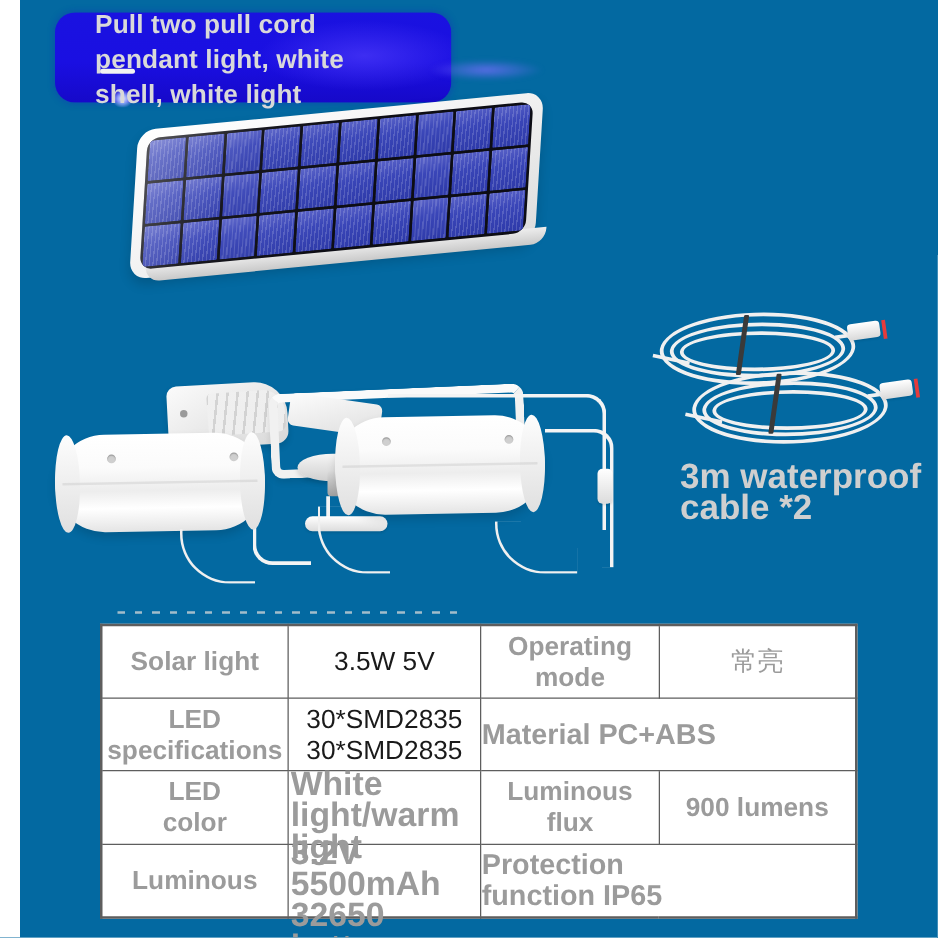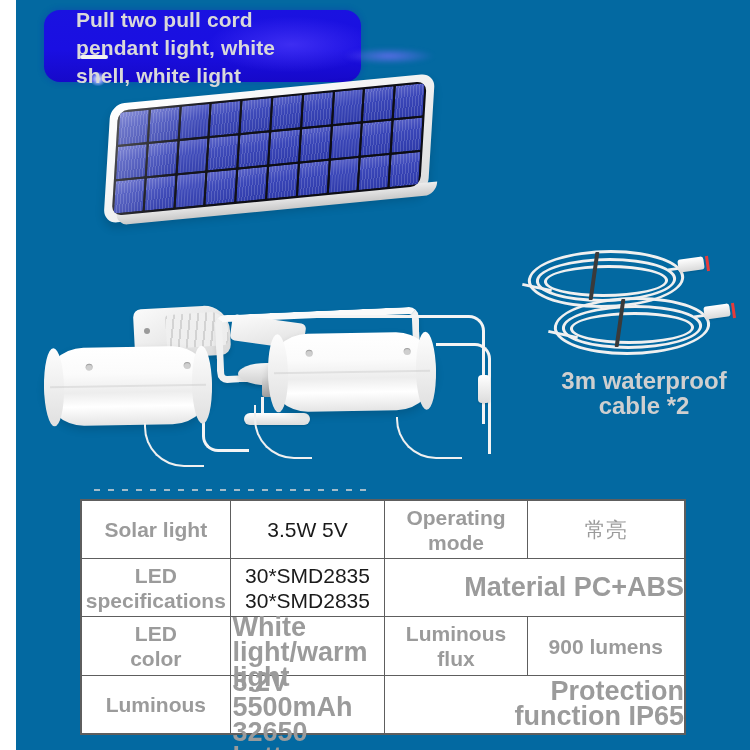--- a/index.html
+++ b/index.html
@@ -132,40 +132,40 @@
      border-top:3px solid #f0f0f0;transform:rotate(-8deg);}
   .coil .plug{position:absolute;left:150px;top:8px;width:26px;height:13px;
      background:linear-gradient(180deg,#ffffff,#d9d9d9);border-radius:3px;transform:rotate(-8deg);
      box-shadow:0 1px 2px rgba(0,0,0,.12);}
   .coil .red{position:absolute;left:178px;top:6px;width:3px;height:15px;background:#e53b3b;
      transform:rotate(-8deg);}
   .coil .tail{position:absolute;left:-6px;top:36px;width:30px;height:0;
      border-top:3px solid #f0f0f0;transform:rotate(12deg);}
 
   .cable-label{
-    position:absolute;left:528px;top:368px;width:200px;text-align:center;
-    font-size:24px;line-height:25px;font-weight:bold;color:#cfcfcf;white-space:pre-line;
+    position:absolute;left:528px;top:368px;width:200px;text-align:left;
+    font-size:28px;line-height:25px;font-weight:bold;color:#cfcfcf;white-space:pre-line;
   }
 
   
   .table-ghost{
     position:absolute;left:78px;top:489px;width:275px;height:2px;
     background:repeating-linear-gradient(90deg,#d8d8d8 0 6px,transparent 6px 14px);
     opacity:.75;
   }
   .spec-table{
     position:absolute;left:64px;top:499px;width:606px;height:236px;
     border:2px solid #5e5e5e;border-collapse:collapse;background:#ffffff;
   }
   .spec-table td{border:1px solid #5e5e5e;padding:0;vertical-align:middle;overflow:visible;}
   .c-label{width:148px;text-align:center;color:#9b9b9b;font-weight:bold;font-size:21px;line-height:25px;}
   .c-value{width:155px;text-align:center;color:#1a1a1a;font-size:21px;line-height:25px;}
   .c-label.r{width:143px;}
   .c-value.r{width:160px;color:#9b9b9b;font-weight:bold;margin-left:42px;}
-  .merged{text-align:right;color:#9b9b9b;font-weight:bold;font-size:27px;line-height:25px;}
+  .merged{text-align:left;color:#9b9b9b;font-weight:bold;font-size:23px;line-height:25px;}
   .v-dark{color:#1a1a1a;font-weight:normal;}
   .overflow-cell{position:relative;}
   .overflow-text{
     position:absolute;left:50%;transform:translateX(-50%);
     width:150px;text-align:left;color:#9b9b9b;font-weight:bold;
     font-size:27px;line-height:25px;white-space:pre-line;pointer-events:none;
   }
   .ov-led-color{top:-2px;}
   .ov-battery{top:-6px;}
 </style>

